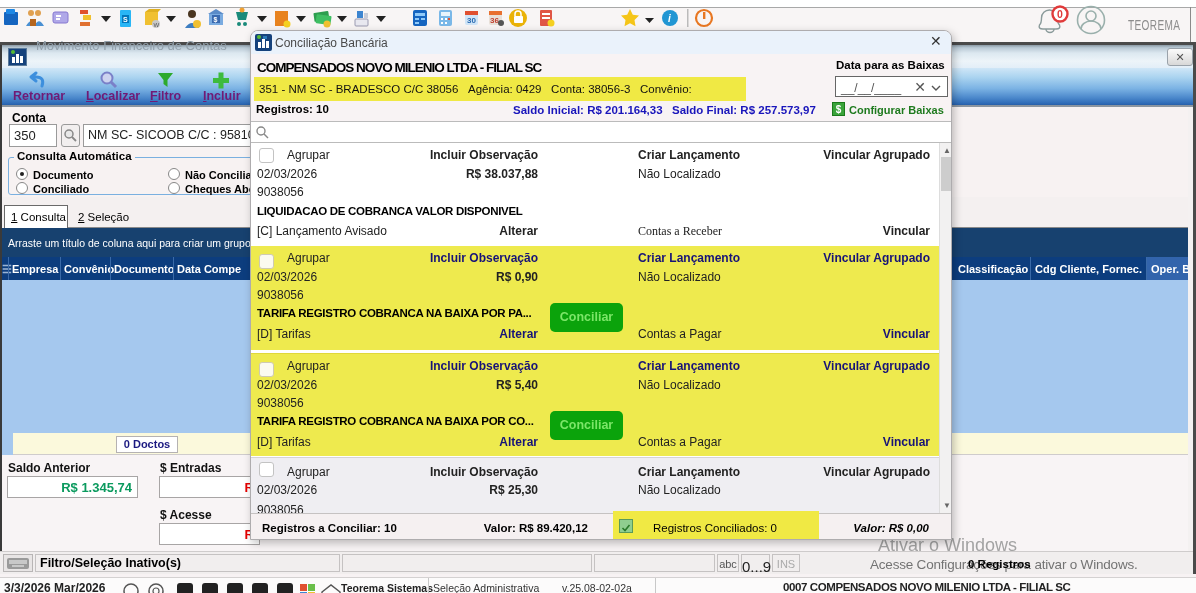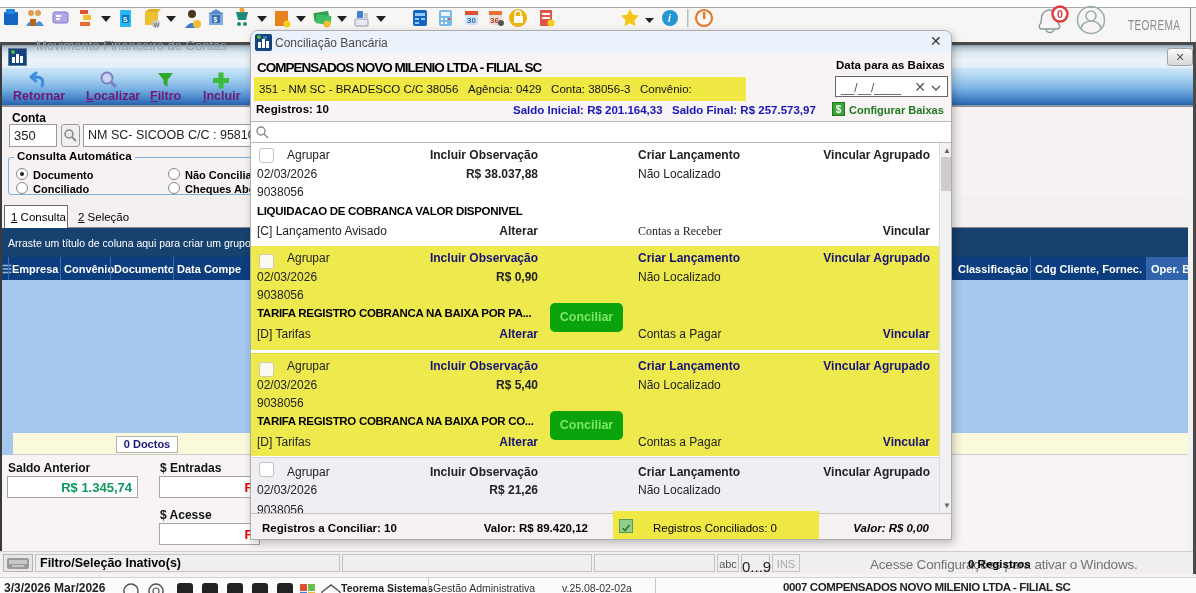--- a/index.html
+++ b/index.html
@@ -221,20 +221,21 @@
     </div>
   <div class="abs b" style="left:160px;top:461px;font-size:12px;color:#111;">$ Entradas</div>
   <div class="abs" style="left:159px;top:476px;width:101px;height:22px;background:#fff;border:1px solid #a8a5a5;">
       <span style="position:absolute;right:5px;top:3px;color:#e60000;font-weight:bold;font-size:13px;">R</span>
     </div>
   <div class="abs b" style="left:160px;top:508px;font-size:12px;color:#111;">$ Acesse</div>
   <div class="abs" style="left:159px;top:523px;width:101px;height:22px;background:#fff;border:1px solid #a8a5a5;">
       <span style="position:absolute;right:5px;top:3px;color:#e60000;font-weight:bold;font-size:13px;">R</span>
     </div>
 
+  <div class="abs" style="left:878px;top:535px;font-size:18px;color:#a3a3a3;">Ativar o Windows</div>
 
   <div class="abs" id="statusbar" style="left:0;top:551px;width:1196px;height:23px;background:#f1eeee;border-top:1px solid #cfcccc;">
     <div style="position:absolute;left:3px;top:2px;width:30px;height:18px;background:#e8e5e5;border:1px solid #b8b5b5;">
       <svg width="22" height="11" viewBox="0 0 22 11" style="position:absolute;left:3px;top:3px;">
           <rect x="0" y="0" width="22" height="11" rx="2" fill="#9a9a9a"></rect>
           <rect x="2" y="2" width="18" height="4" fill="#c8c8c8"></rect>
           <rect x="5" y="7" width="12" height="2" fill="#c8c8c8"></rect>
         </svg>
     </div>
     <div style="position:absolute;left:35px;top:2px;width:305px;height:18px;border:1px solid #c5c2c2;"></div>
@@ -260,21 +261,21 @@
       <rect x="130" y="3" width="16" height="16" rx="3" fill="#222"></rect>
       <rect x="155" y="3" width="16" height="16" rx="3" fill="#222"></rect>
       <rect x="178" y="4" width="7" height="7" fill="#e05030"></rect>
         <rect x="186" y="4" width="7" height="7" fill="#6abf4a"></rect>
         <rect x="178" y="12" width="7" height="7" fill="#3d85d0"></rect>
         <rect x="186" y="12" width="7" height="7" fill="#f0c030"></rect>
       <path d="M200 12 l9 -7 9 7 v8 h-18 z" fill="none" stroke="#555" stroke-width="1.5"></path>
     </svg>
     <span class="abs b" style="left:341px;top:4px;font-size:10.5px;color:#222;">Teorema Sistemas</span>
     <div class="abs" style="left:428px;top:0;width:1px;height:16px;background:#c8c8c8;"></div>
-    <span class="abs" style="left:433px;top:4px;font-size:10.5px;color:#333;">Gestão Administrativa</span>
+    <span class="abs" style="left:433px;top:4px;font-size:10.5px;color:#333;">Seleção Administrativa</span>
     <span class="abs" style="left:562px;top:4px;font-size:10.5px;color:#333;">v.25.08-02-02a</span>
       <div class="abs" style="left:655px;top:0;width:1px;height:16px;background:#c8c8c8;"></div>
     <span class="abs b" style="left:783px;top:3px;font-size:11.5px;letter-spacing:-0.4px;color:#222;">0007 COMPENSADOS NOVO MILENIO LTDA - FILIAL SC</span>
   </div>
 
   <div class="abs" style="left:0;top:45px;width:2px;height:506px;background:#3a3a3a;"></div>
   <div class="abs" style="left:1188px;top:107px;width:6px;height:444px;background:#f4f1f1;"></div>
   <div class="abs" style="left:1193px;top:45px;width:3px;height:529px;background:#4a4a4a;"></div>
 
   <div class="abs" id="dialog" style="left:250px;top:30px;width:702px;height:510px;background:#f8f3f4;border:1px solid #aeacae;border-radius:8px 8px 0 0;box-shadow:2px 3px 8px rgba(0,0,0,0.25);overflow:hidden;">
@@ -374,21 +375,21 @@
         <span class="lnk rb" style="top:81px;">Vincular</span>
       </div>
 
       <div class="rec" style="top:314px;height:56px;background:#efeef2;border-top:1px solid #d5d3d6;">
         <div class="cb"></div>
         <span style="left:36px;top:7px;">Agrupar</span>
         <span class="lnk ra" style="top:7px;">Incluir Observação</span>
         <span class="lnk" style="left:387px;top:7px;">Criar Lançamento</span>
         <span class="lnk rb" style="top:7px;">Vincular Agrupado</span>
         <span style="left:6px;top:25px;">02/03/2026</span>
-        <span class="red ra" style="top:25px;">R$ 21,26</span>
+        <span class="red ra" style="top:25px;">R$ 25,30</span>
         <span style="left:387px;top:25px;">Não Localizado</span>
         <span style="left:6px;top:45px;">9038056</span>
       </div>
     </div>
 
     <div class="abs" style="left:688px;top:112px;width:14px;height:370px;background:#f2f1f1;border-left:1px solid #ddd;">
       <div style="position:absolute;left:3px;top:3px;font-size:8px;color:#666;">▲</div>
       <div style="position:absolute;left:1px;top:14px;width:12px;height:34px;background:#cdcdcd;"></div>
       <div style="position:absolute;left:3px;bottom:3px;font-size:8px;color:#666;">▼</div>
     </div>

